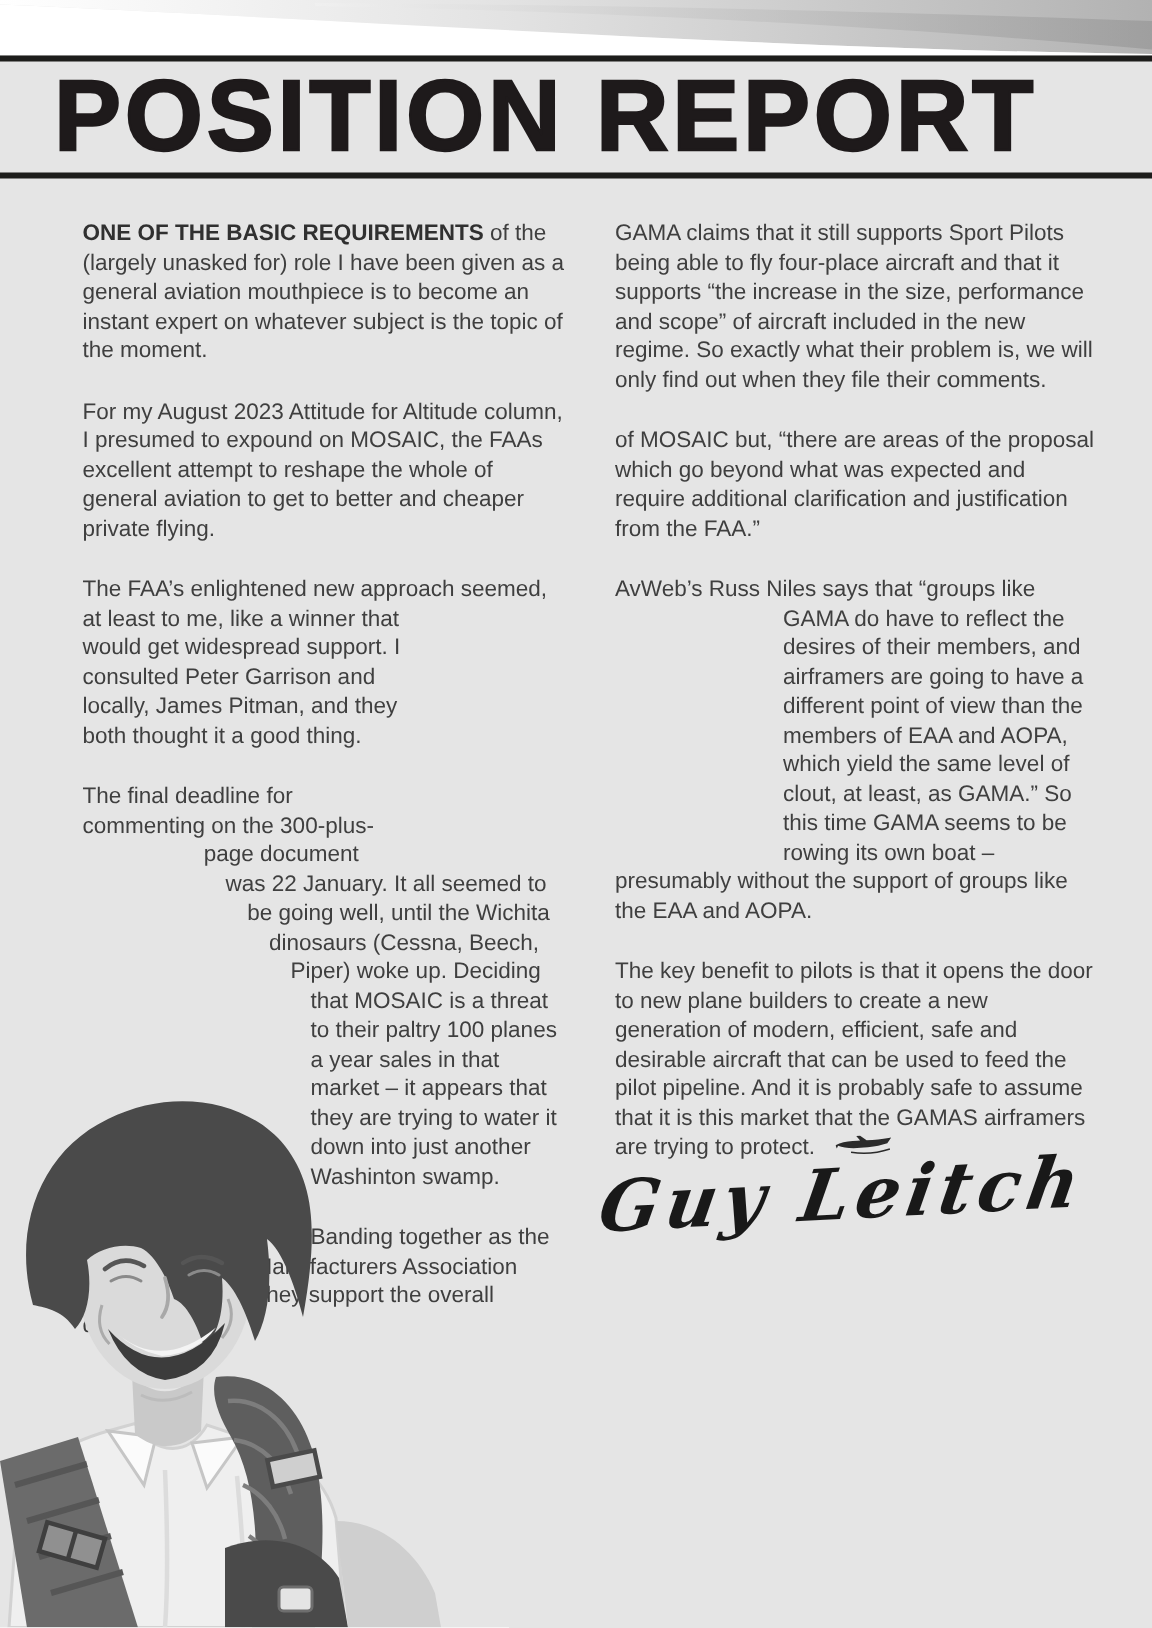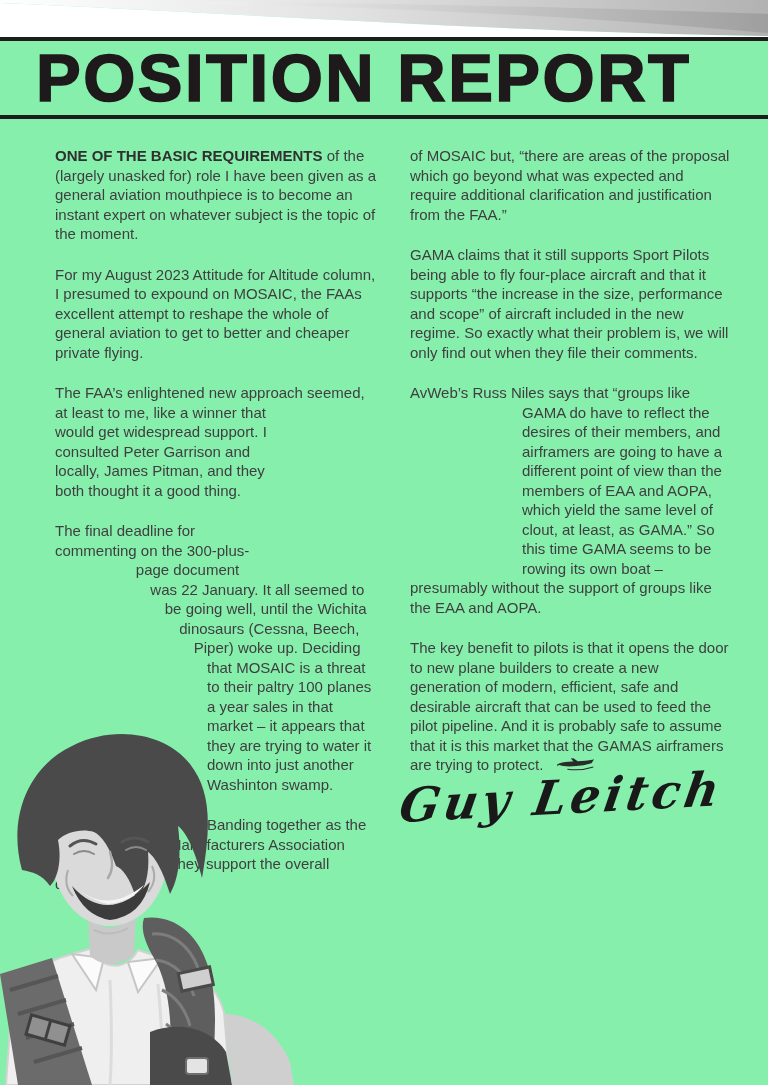--- a/index.html
+++ b/index.html
@@ -1,17 +1,17 @@
 <!DOCTYPE html>
 <html><head>
 <meta charset="utf-8">
 <style>
   html,body { margin:0; padding:0; background:#ffffff; }
   .page {
-    position:relative; width:768px; height:1085px; background:#86efac;
+    position:relative; width:768px; height:1085px; background:#e5e5e5;
     font-family:"Liberation Sans", sans-serif; overflow:hidden;
     color:#3f3f3f;
   }
 
   
   .swoosh { position:absolute; top:0; left:0; width:768px; height:37px; }
   .rule { position:absolute; left:0; width:768px; background:#1d1d1b; }
   .rule-top { top:37px; height:4px; }
   .rule-bottom { top:115px; height:4px; }
   .masthead {
@@ -108,22 +108,22 @@
     <p><span class="lead">ONE OF THE BASIC REQUIREMENTS</span> <span>of the (largely unasked for) role I have been given as a general aviation mouthpiece is to become an instant expert on whatever subject is the topic of the moment.</span></p>
     <p>For my August 2023 Attitude for Altitude column, I presumed to expound on MOSAIC, the FAAs excellent attempt to reshape the whole of general aviation to get to better and cheaper private flying.</p>
     <div class="pq-spacer-right" aria-hidden="true"></div>
     <p>The FAA’s enlightened new approach seemed, at least to me, like a winner that would get widespread support. I consulted Peter Garrison and locally, James Pitman, and they both thought it a good thing.</p>
     <div class="photo-spacer" aria-hidden="true"></div>
     <p>The final deadline for commenting on the 300-plus-page document was 22 January. It all seemed to be going well, until the Wichita dinosaurs (Cessna, Beech, Piper) woke up. Deciding that MOSAIC is a threat to their paltry 100 planes a year sales in that market – it appears that they are trying to water it down into just another Washinton swamp.</p>
     <p>Banding together as the General Aviation Manufacturers Association (GAMA) they say they support the overall direction</p>
   </div>
 
   <div class="col col-2">
+    <p>GAMA claims that it still supports Sport Pilots being able to fly four-place aircraft and that it supports “the increase in the size, performance and scope” of aircraft included in the new regime. So exactly what their problem is, we will only find out when they file their comments.</p>
     <p>of MOSAIC but, “there are areas of the proposal which go beyond what was expected and require additional clarification and justification from the FAA.”</p>
-    <p>GAMA claims that it still supports Sport Pilots being able to fly four-place aircraft and that it supports “the increase in the size, performance and scope” of aircraft included in the new regime. So exactly what their problem is, we will only find out when they file their comments.</p>
     <div class="pq-spacer-left" aria-hidden="true"></div>
     <p>AvWeb’s Russ Niles says that “groups like GAMA do have to reflect the desires of their members, and airframers are going to have a different point of view than the members of EAA and AOPA, which yield the same level of clout, at least, as GAMA.” So this time GAMA seems to be rowing its own boat – presumably without the support of groups like the EAA and AOPA.</p>
     <p><span>The key benefit to pilots is that it opens the door to new plane builders to create a new generation of modern, efficient, safe and desirable aircraft that can be used to feed the pilot pipeline. And it is probably safe to assume that it is this market that the GAMAS airframers are trying to protect.</span><svg class="plane-icon" width="38" height="16" viewBox="0 0 44 18" aria-hidden="true">
         <path fill="#2b2b2b" d="M41,4 L43,3.5 L40,8 L33,10 C30,10.6 26,11.2 22,11.4 L14,11.8 C9,11.8 5,11.2 2,10 L1,12 L0,9.5 L3,8.2 C7,7 12,6.4 17,6.2 L19,6 L16,2.5 L19,2.2 L24,5.8 C30,5.6 36,4.9 41,4 Z"></path>
         <path fill="none" stroke="#2b2b2b" stroke-width="1.2" d="M12,15 C22,16.5 33,15.5 42,12.5"></path>
       </svg></p>
     <div class="signature">Guy Leitch</div>
   </div>
 
 

